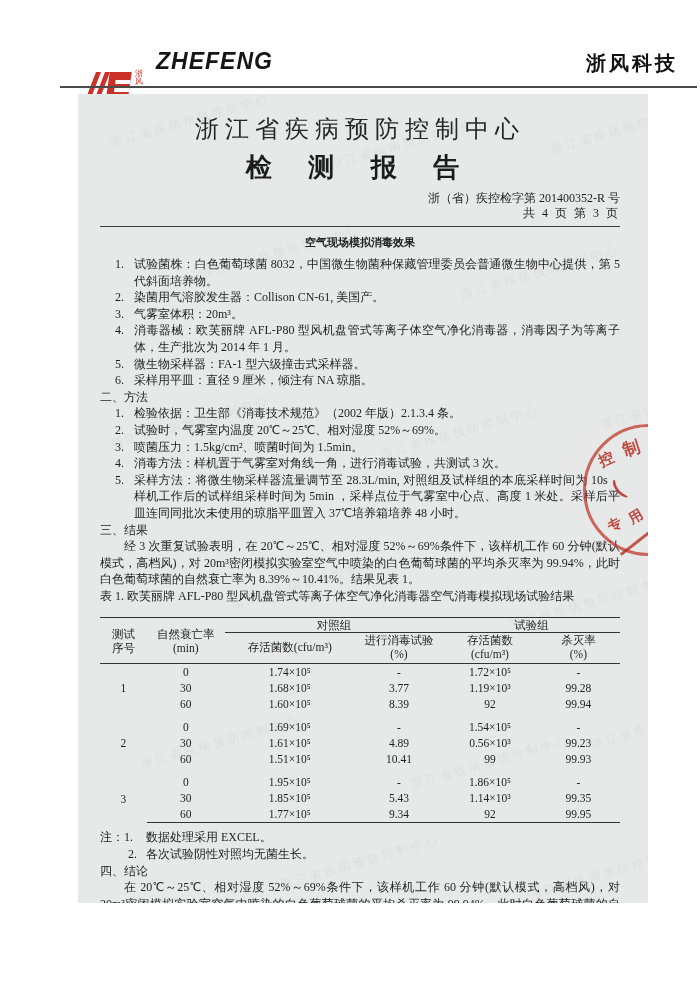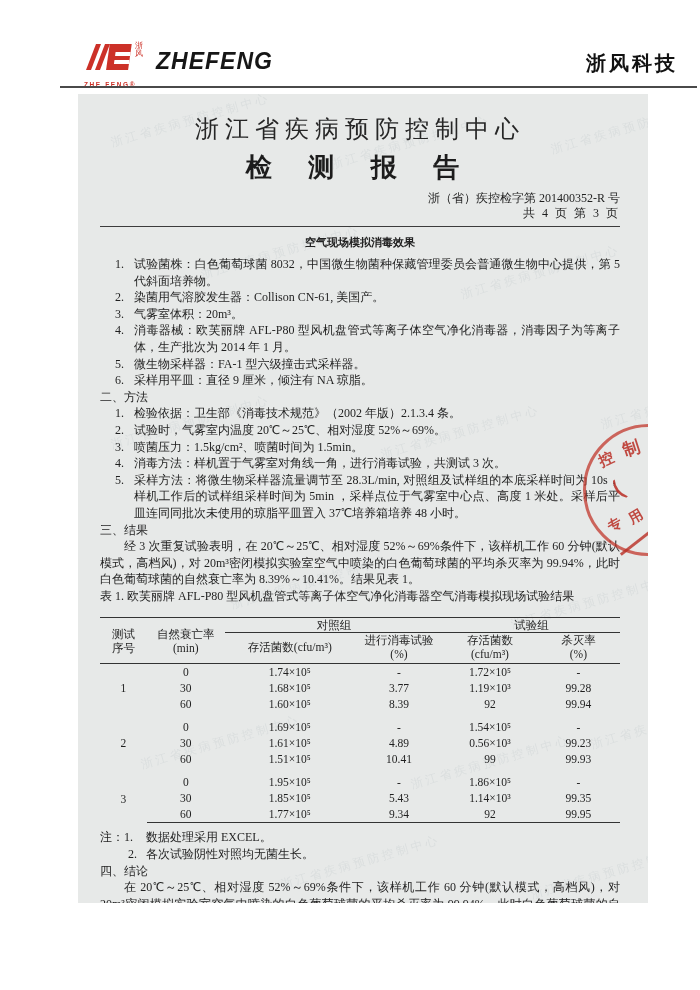--- a/index.html
+++ b/index.html
@@ -3,21 +3,21 @@
 <meta charset="utf-8">
 <style>
   html,body{margin:0;padding:0;}
   body{
     width:700px;height:990px;position:relative;background:#ffffff;
     font-family:"Liberation Serif", serif;color:#1f1f1f;overflow:hidden;
   }
   
   .letterhead{position:absolute;left:0;top:0;width:700px;height:94px;background:#fff;}
   .logo-wrap{position:absolute;left:84px;top:42px;display:flex;align-items:flex-start;}
-  .logo-mark{position:relative;width:56px;height:38px;}
+  .logo-mark{position:relative;width:56px;height:38px;margin-top:28px;}
   .logo-mini-cn{position:absolute;right:-4px;top:0;width:9px;font-size:8px;line-height:8px;
     color:#cc3128;font-family:"Liberation Sans",sans-serif;}
   .logo-sub{font-family:"Liberation Sans",sans-serif;font-size:6.5px;font-weight:bold;
     color:#cc3128;letter-spacing:1.6px;margin-top:1px;}
   .brand-name{font-family:"Liberation Sans",sans-serif;font-weight:bold;font-style:italic;
     font-size:23px;letter-spacing:1px;color:#161616;margin:6px 0 0 16px;}
   .company-right{position:absolute;right:22px;top:50px;font-size:20px;font-weight:bold;
     letter-spacing:3px;color:#111;}
   .head-rule{position:absolute;left:60px;top:86px;width:637px;height:2px;background:#4a4a4a;}
 

